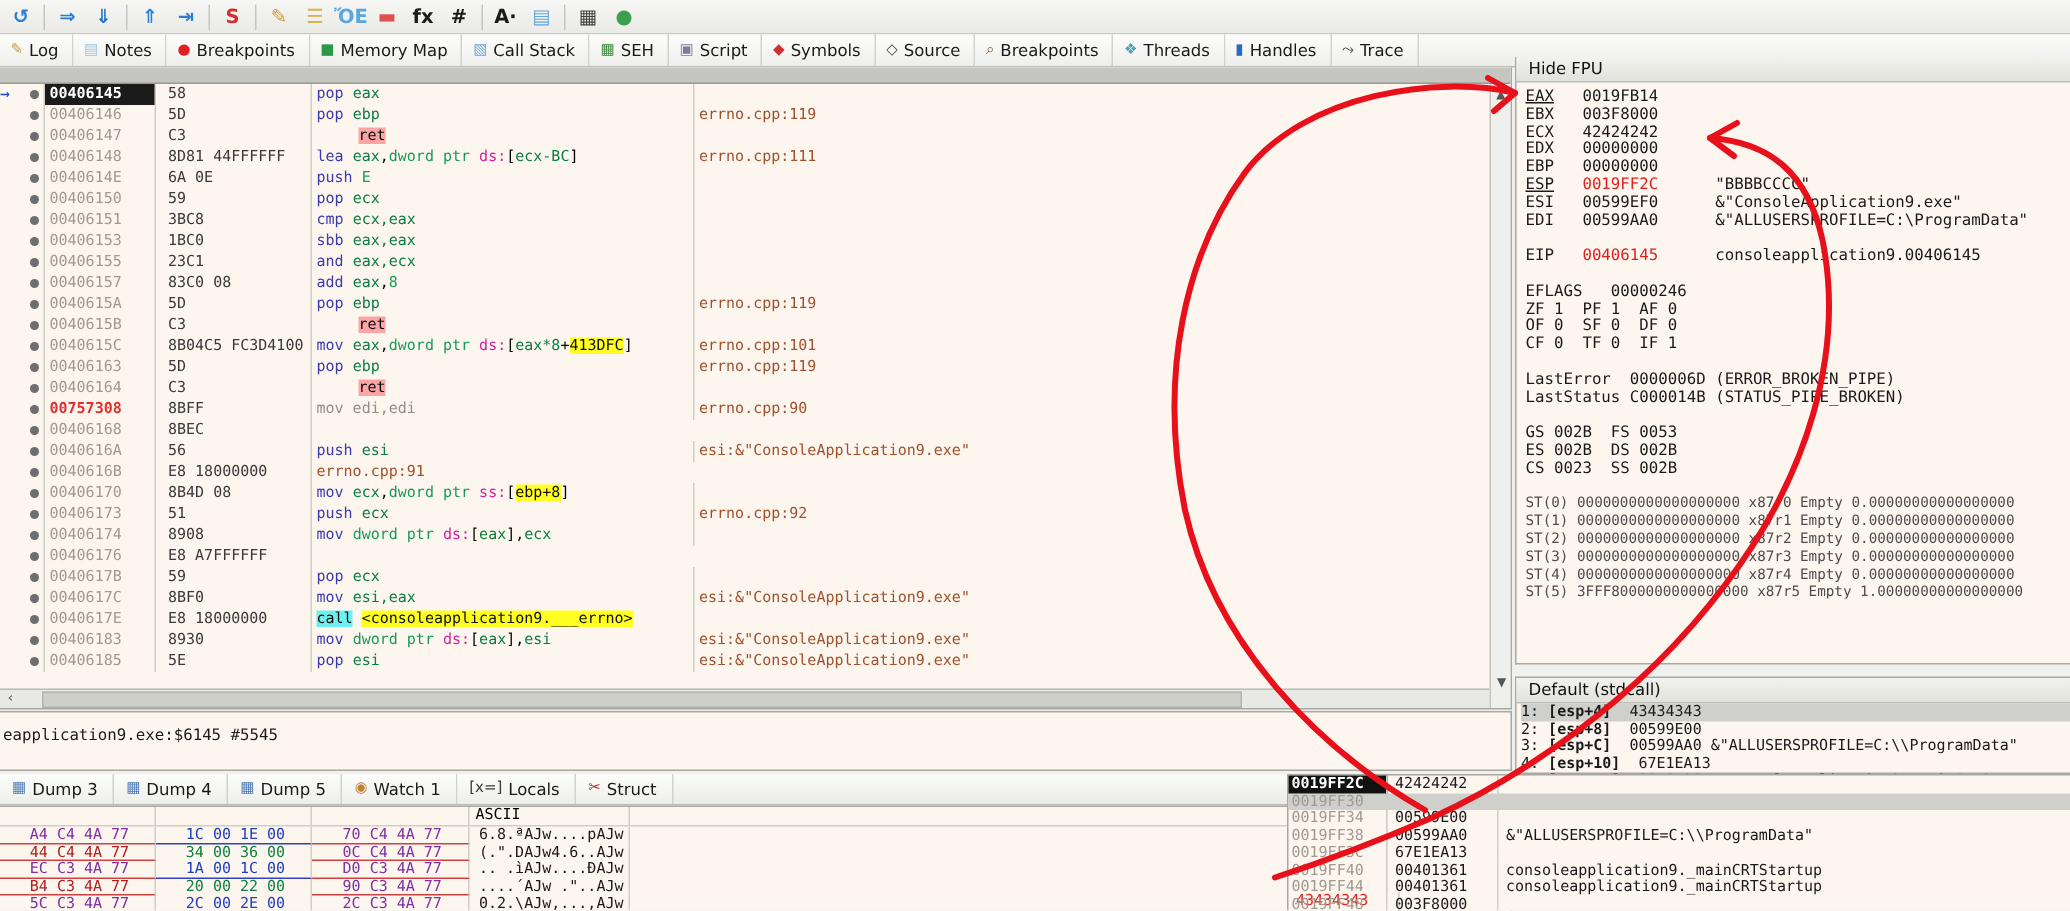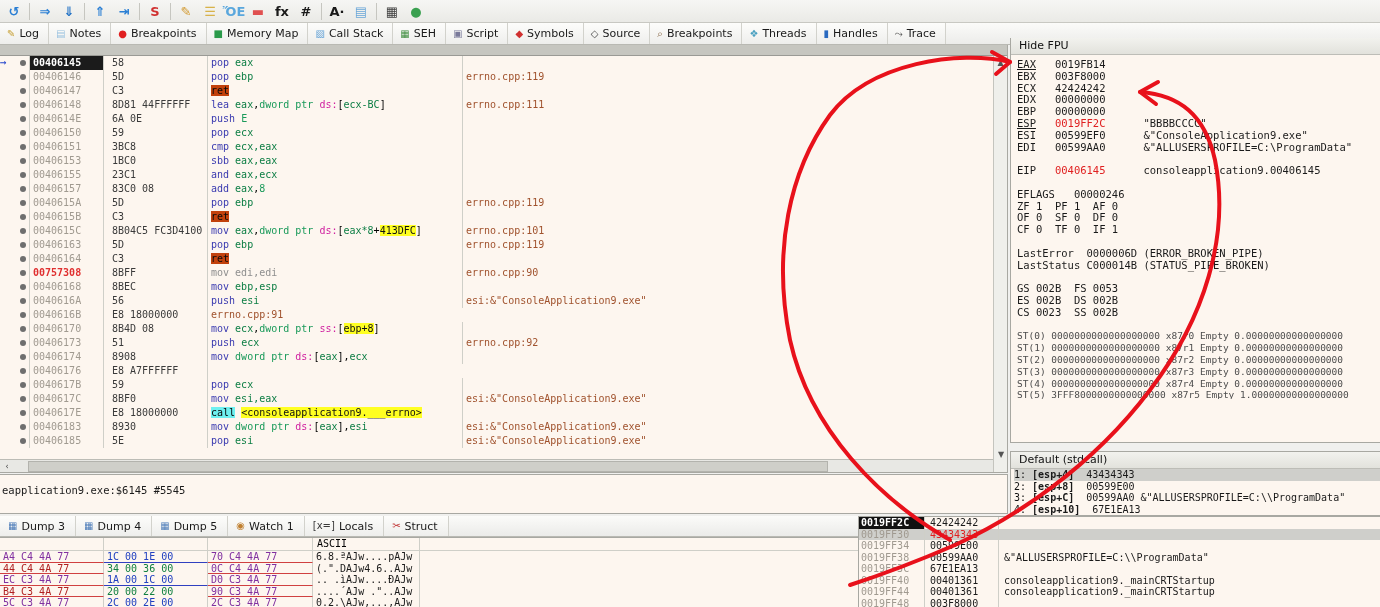--- a/index.html
+++ b/index.html
@@ -66,21 +66,21 @@
   .d-addr { width: 74px; flex: 0 0 74px; padding-left: 3px; color: #a09a90;
             letter-spacing: 0px; border-right: 1px solid #cfcfc8; }
   .d-addr.cur { background: #1b1b1b; color: #ffffff; font-weight: bold; }
   .d-addr.red { color: #e03030; font-weight: bold; }
   .d-bytes { width: 104px; flex: 0 0 104px; padding-left: 8px; color: #3a3a3a;
              border-right: 1px solid #cfcfc8; position: relative; }
   .d-ins { width: 255px; flex: 0 0 255px; padding-left: 3px;
            border-right: 1px solid #cfcfc8; overflow: hidden; }
   .d-cmt { flex: 1 1 auto; padding-left: 3px; color: #a0522d; overflow: hidden; }
   .mn   { color: #3b3bb0; }
-  .mn-ret { color: #0a0a0a; background: #c2410c; }
+  .mn-ret { color: #0a0a0a; background: #fca5a5; margin-left: 28px; }
   .mn-call { color: #0a0a0a; background: #6ff0f0; }
   .op   { color: #1a9a5a; }
   .reg  { color: #0b7d43; }
   .seg  { color: #d020a0; }
   .num  { color: #1a9a5a; }
   .sym  { background: #ffff22; color: #101010; }
   .hl   { background: #ffff22; color: #101010; }
   .gray { color: #8f8f8f; }
   .dis-hsb { position: absolute; left: 0; bottom: 0; width: 993px; height: 13px;
              background: #e8e8e4; border-top: 1px solid #bcbcb6;
@@ -130,42 +130,42 @@
 
   
   #dump { left: 0; top: 537px; width: 1008px; height: 70px;
           border-left: none; border-bottom: none; overflow: hidden; }
   .dump-head { height: 13px; background: #fdf6ef; border-bottom: 1px solid #cfcfc8;
                display: flex; font-family: "DejaVu Sans Mono", monospace;
                font-size: 10px; }
   .dump-head .c { border-right: 1px solid #cfcfc8; padding-left: 4px; }
   .dump-body { font-family: "DejaVu Sans Mono", monospace; font-size: 10px;
                line-height: 11.5px; }
-  .dmp-row { display: flex; white-space: pre; height: 11.5px; }
+  .dmp-row { display: flex; white-space: pre; height: 11.5px; text-align: center; }
   .dmp-c { border-right: 1px solid #cfcfc8; padding-left: 3px; }
   .u-red  { border-bottom: 1px solid #d04040; }
   .u-blue { border-bottom: 1px solid #3040c0; }
   .t-pur { color: #8030a0; } .t-grn { color: #108040; }
   .t-blu { color: #2040c0; } .t-red { color: #b02020; }
   .t-blk { color: #1a1a1a; }
 
   
   #stack { left: 858px; top: 516px; width: 522px; height: 91px;
            border-right: none; border-bottom: none; z-index: 5; }
   .stk-body { font-family: "DejaVu Sans Mono", monospace; font-size: 10px;
               line-height: 11.5px; }
   .stk-row { display: flex; white-space: pre; height: 11.5px; }
   .stk-a { width: 66px; flex: 0 0 66px; padding-left: 2px; color: #a09a90;
            border-right: 1px solid #cfcfc8; }
   .stk-a.cur { background: #111; color: #fff; font-weight: bold; }
   .stk-v { width: 74px; flex: 0 0 74px; padding-left: 5px; color: #1a1a1a;
            border-right: 1px solid #cfcfc8; }
   .stk-v.red { color: #e02020; }
   .stk-c { flex: 1; padding-left: 5px; color: #1a1a1a; }
-  .stk-row.sel { background: #cfcfcb; }
+  .stk-row.sel { background: #cfcfcb; flex-direction: column; }
 
   
   #annot { position: absolute; left: 0; top: 0; width: 1380px; height: 607px;
            pointer-events: none; z-index: 60; }
 </style>
 </head>
 <body>
 
 <div id="app">
 
@@ -396,21 +396,20 @@
           <div class="d-bytes">8BFF</div>
           <div class="d-ins"><span class="gray">mov edi,edi</span></div>
           <div class="d-cmt">errno.cpp:90</div>
         </div>
         <div class="drow">
           <div class="d-gut">
             <div class="d-bpdot"></div>
           </div>
           <div class="d-addr">00406168</div>
           <div class="d-bytes">8BEC</div>
-          <div class="d-ins"><span class="mn">mov</span> <span class="reg">ebp,esp</span></div>
           <div class="d-cmt"></div>
         </div>
         <div class="drow">
           <div class="d-gut">
             <div class="d-bpdot"></div>
           </div>
           <div class="d-addr">0040616A</div>
           <div class="d-bytes">56</div>
           <div class="d-ins"><span class="mn">push</span> <span class="reg">esi</span></div>
           <div class="d-cmt">esi:&amp;"ConsoleApplication9.exe"</div>

